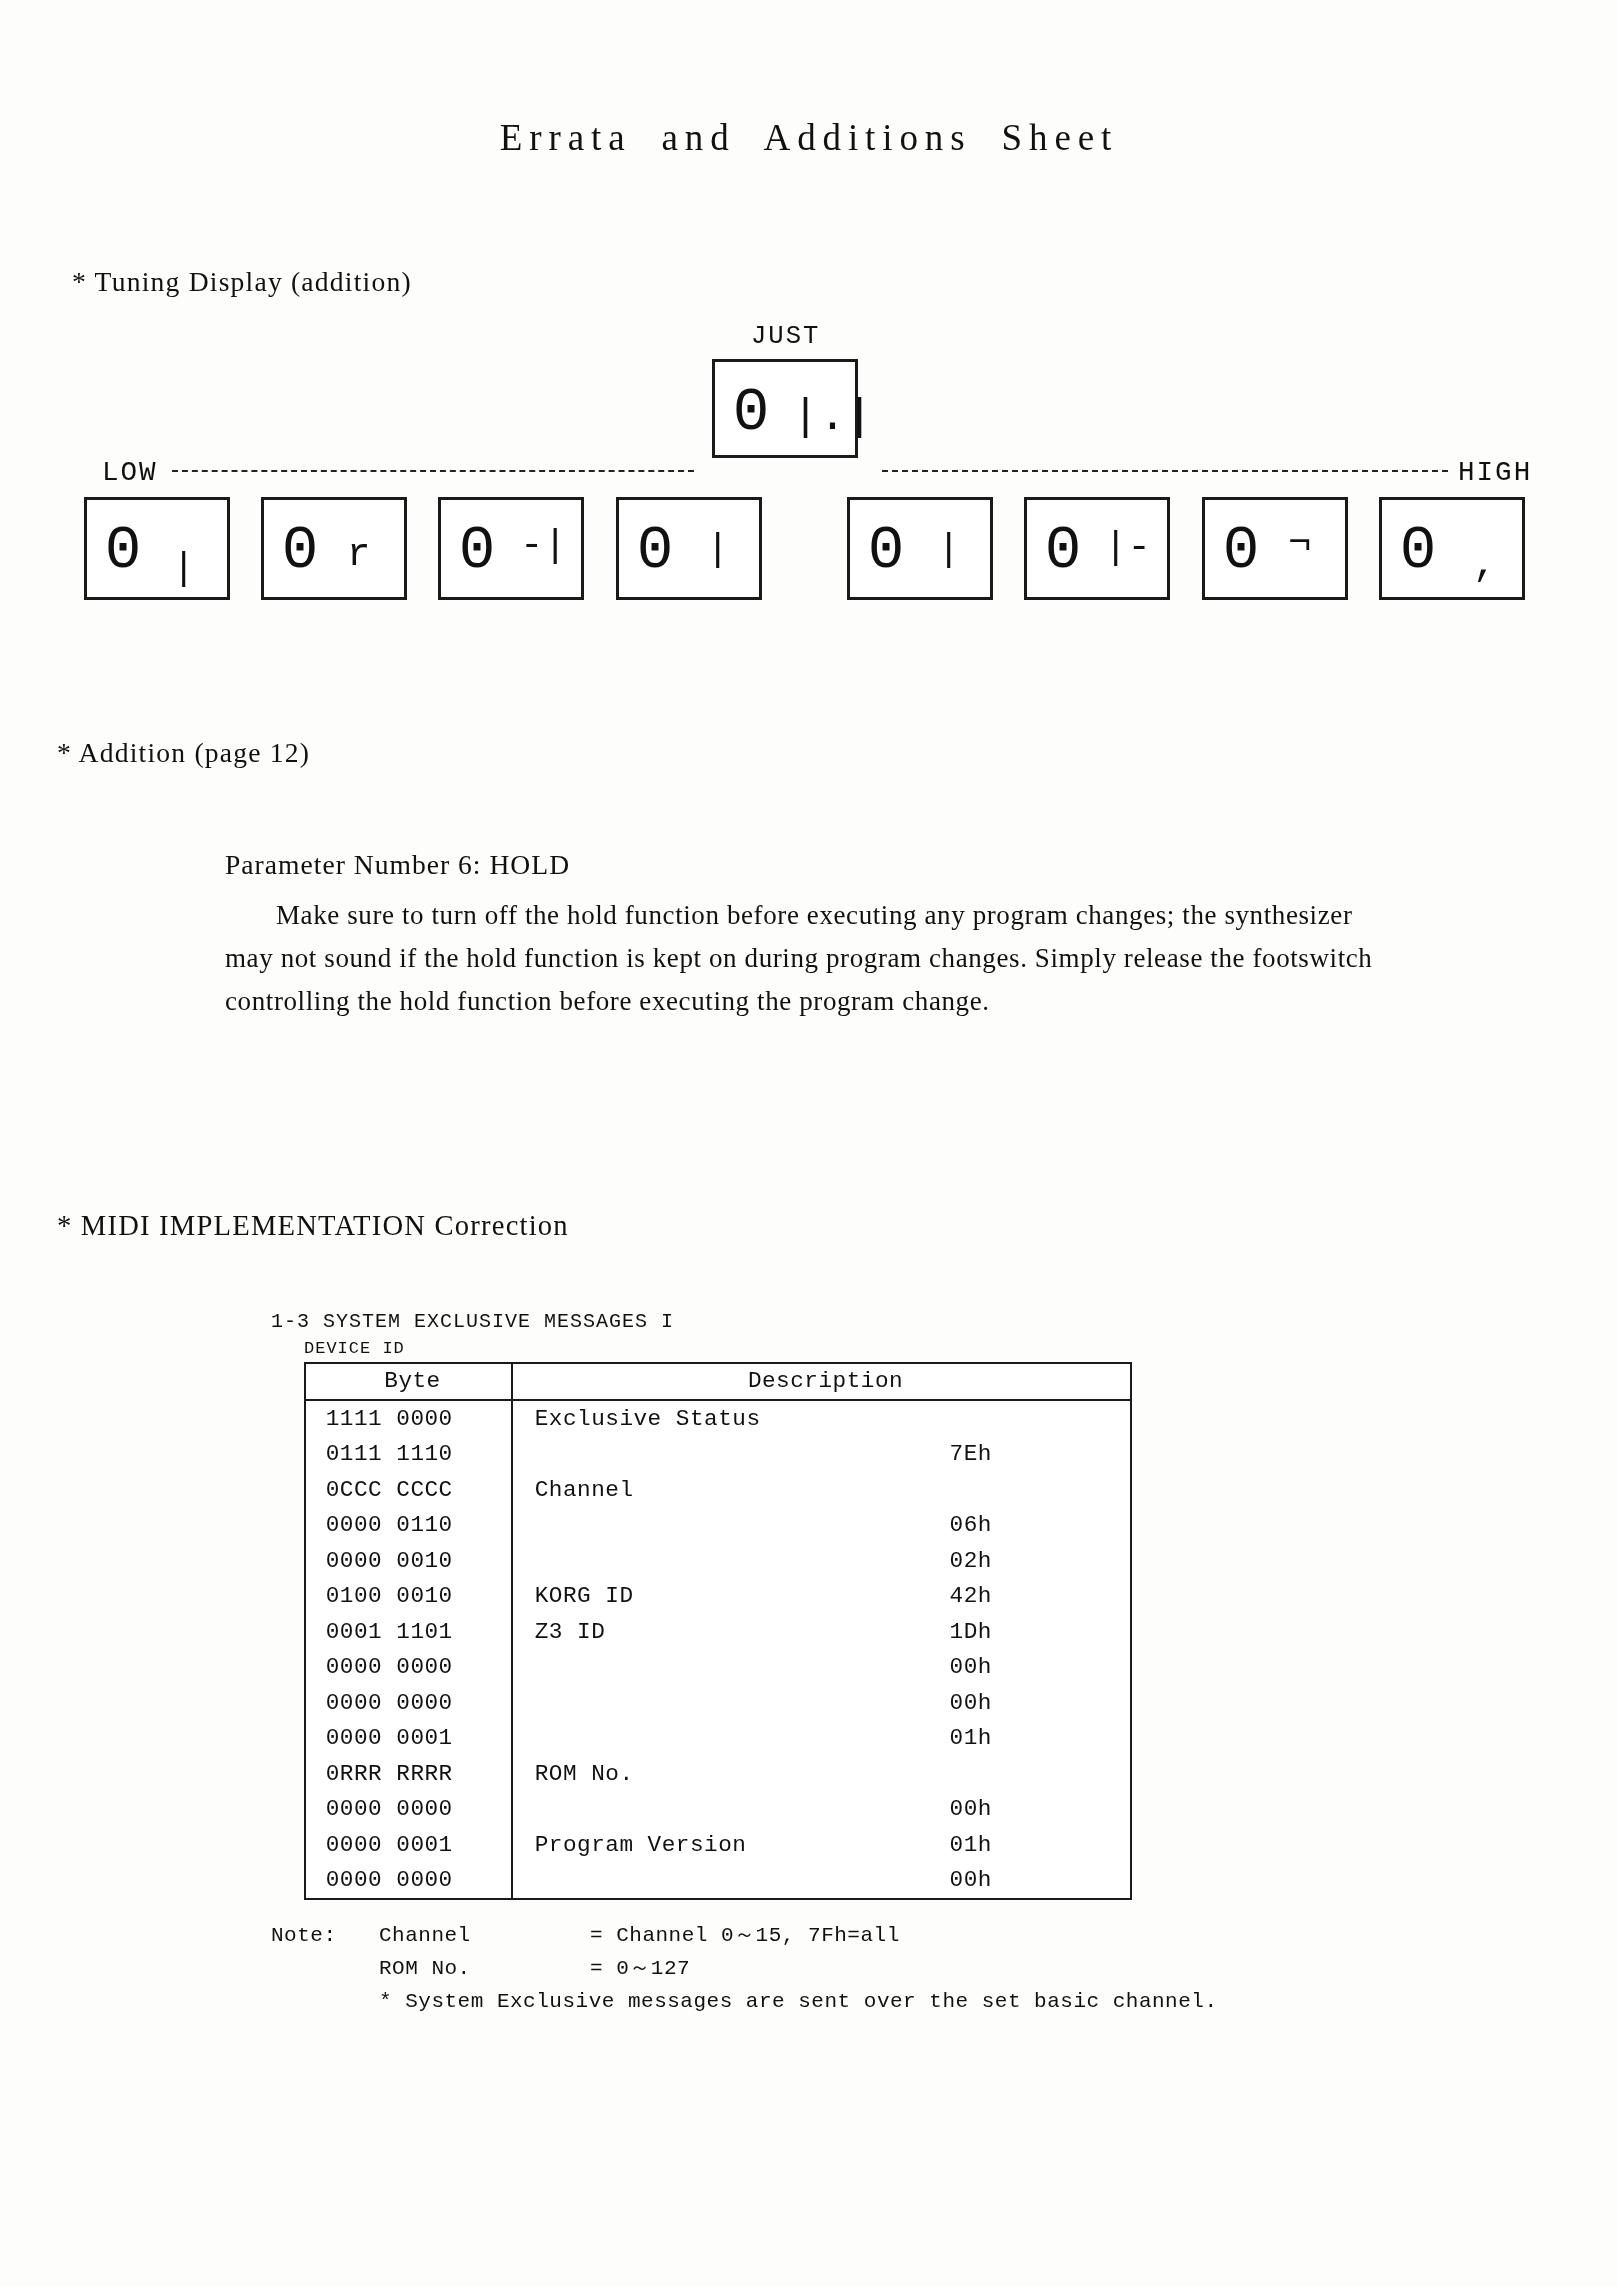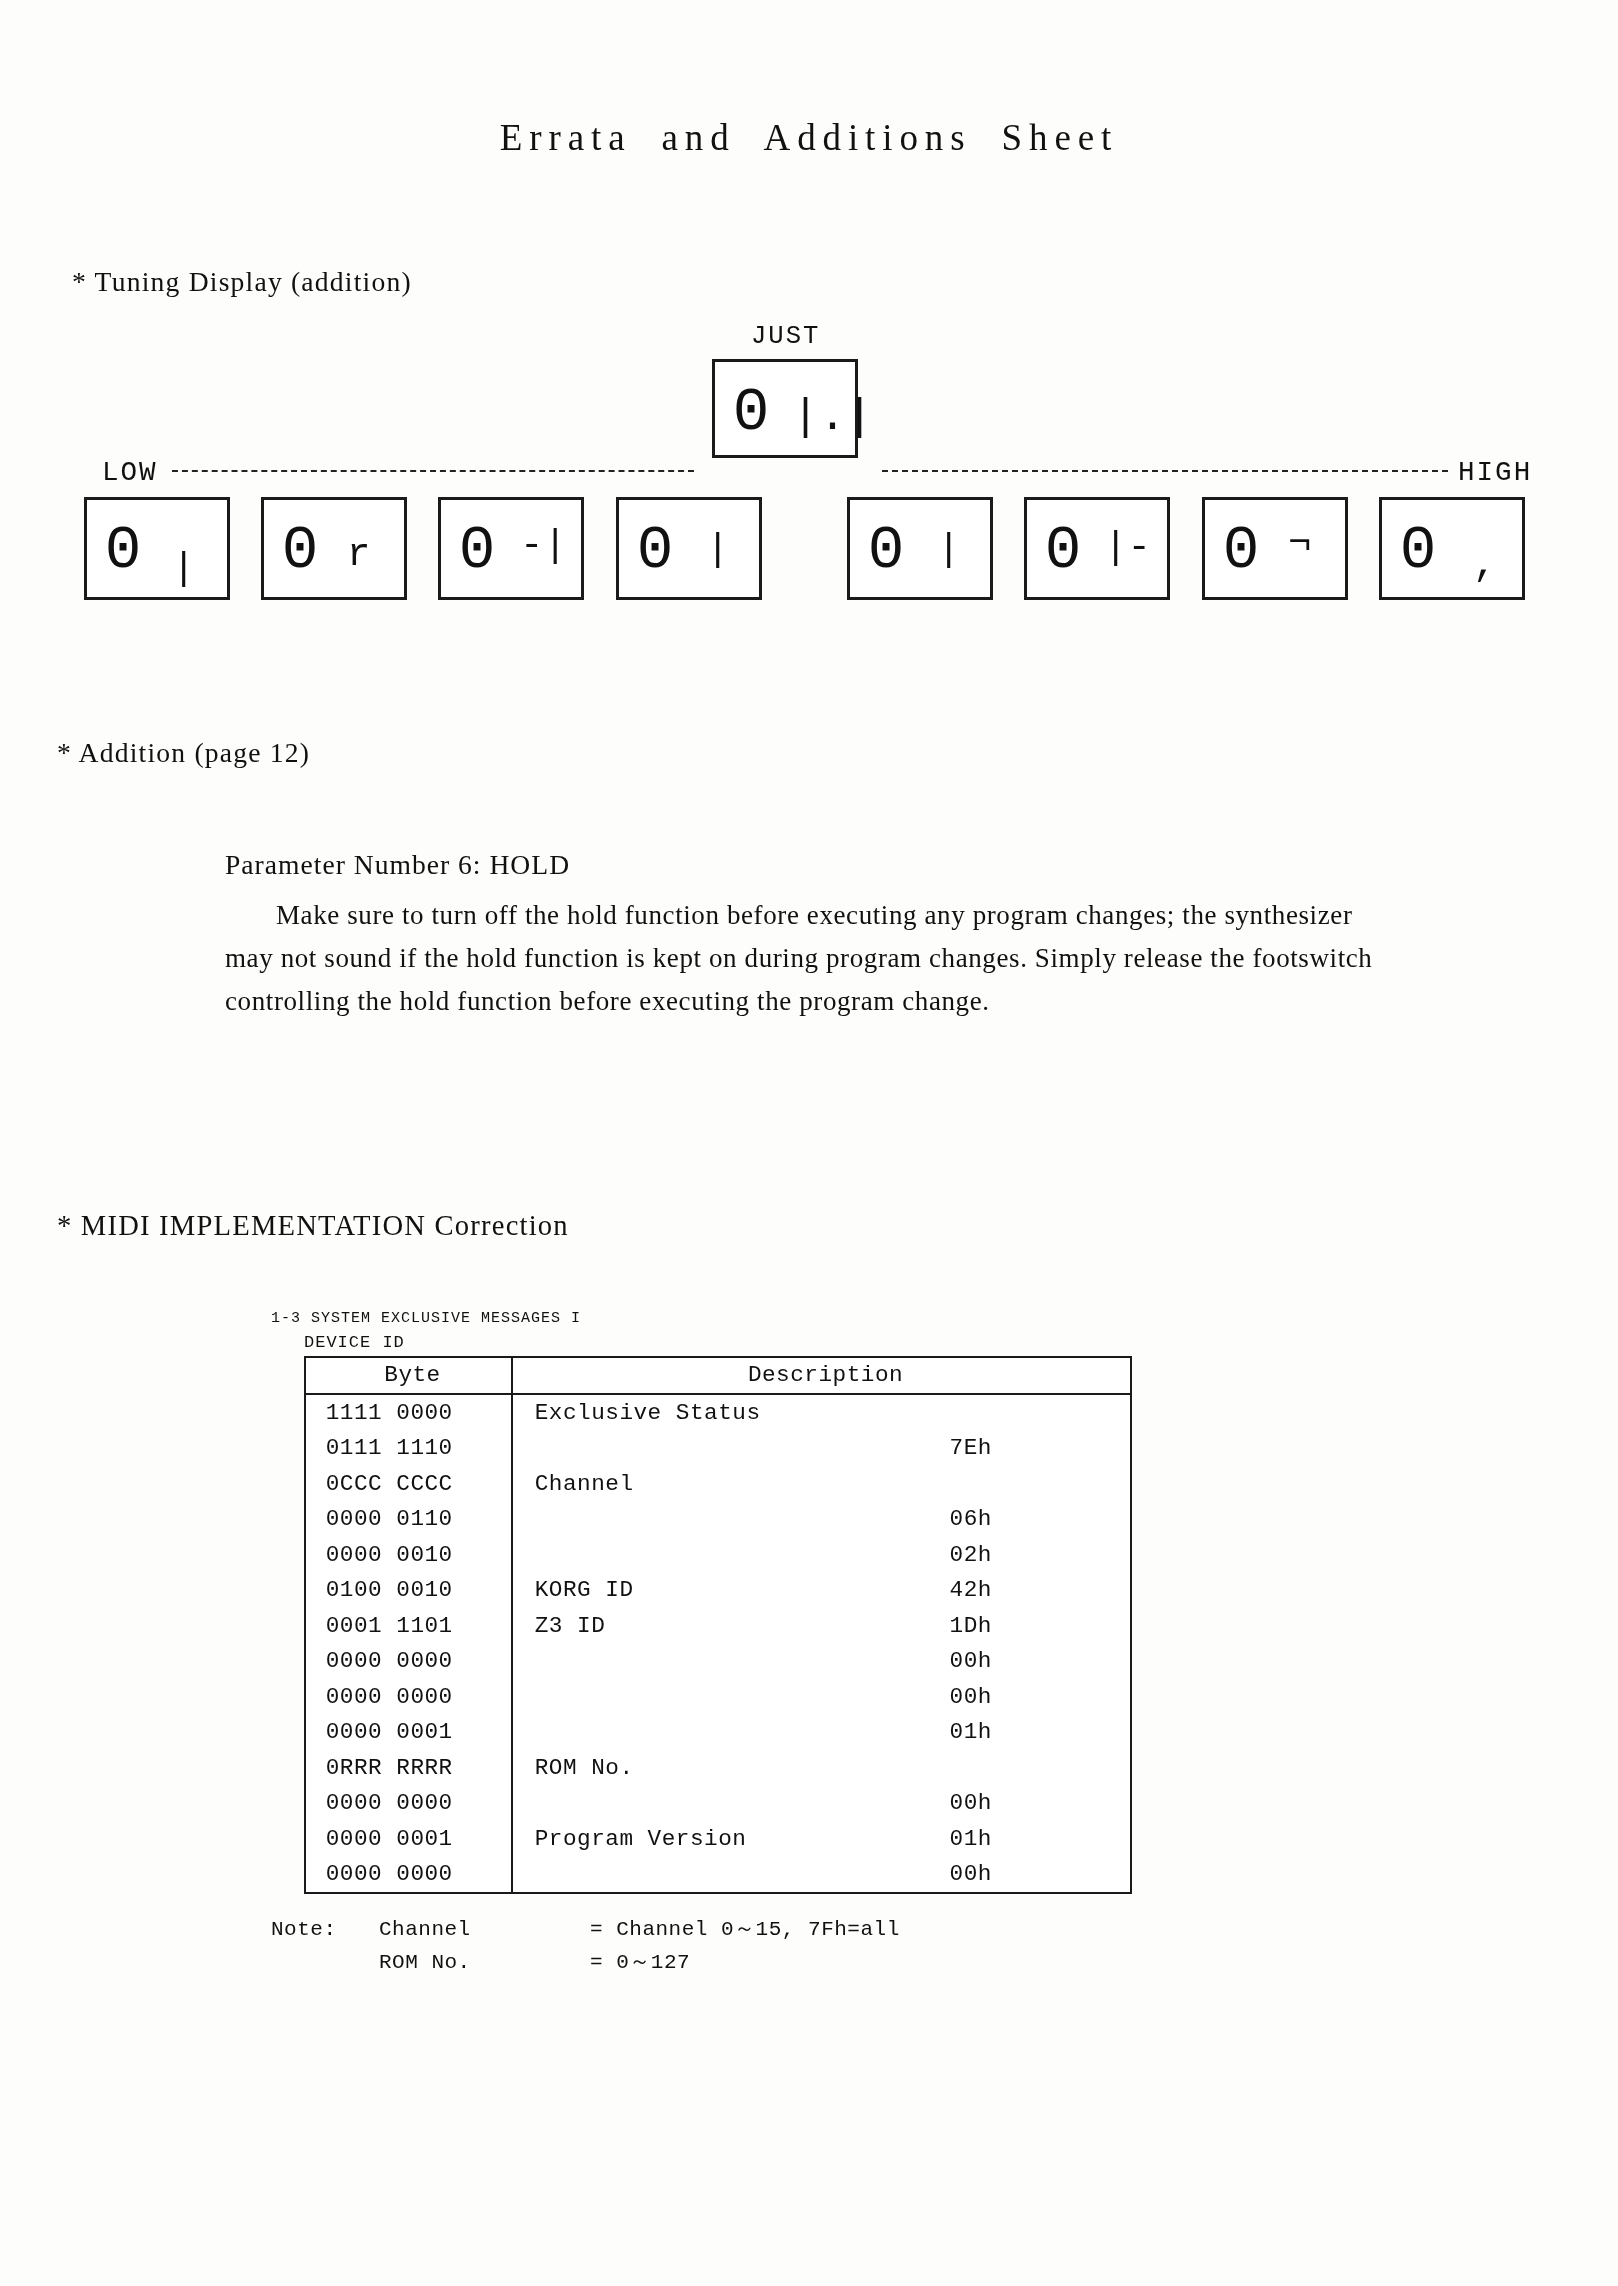--- a/index.html
+++ b/index.html
@@ -136,21 +136,21 @@
 
   
   .midi-block {
     position: absolute;
     top: 1310px;
     left: 271px;
     width: 1103px;
     font-family: "Liberation Mono", monospace;
   }
   .midi-head {
-    font-size: 15px;
+    font-size: 20px;
     letter-spacing: 1px;
     margin: 0 0 5.9px 0;
     white-space: nowrap;
   }
   .midi-sub {
     font-size: 17px;
     letter-spacing: 1px;
     margin: 0 0 3.9px 33px;
     white-space: nowrap;
   }
@@ -384,17 +384,18 @@
       <div class="note-row">
         <span class="note-lbl">Note:</span>
         <span class="note-key">Channel</span>
         <span class="note-val">= Channel 0～15, 7Fh=all</span>
       </div>
       <div class="note-row">
         <span class="note-lbl"></span>
         <span class="note-key">ROM No.</span>
         <span class="note-val">= 0～127</span>
       </div>
+      <div class="note-star">* System Exclusive messages are sent over the set basic channel.</div>
     </div>
   </div>
 
 </div>
 
 
 </body></html>

